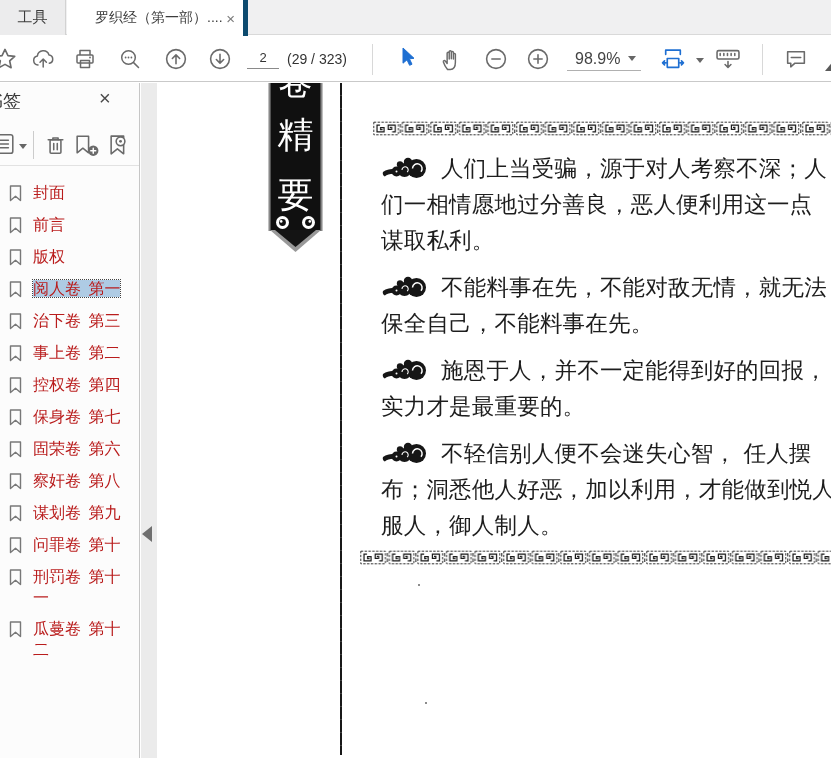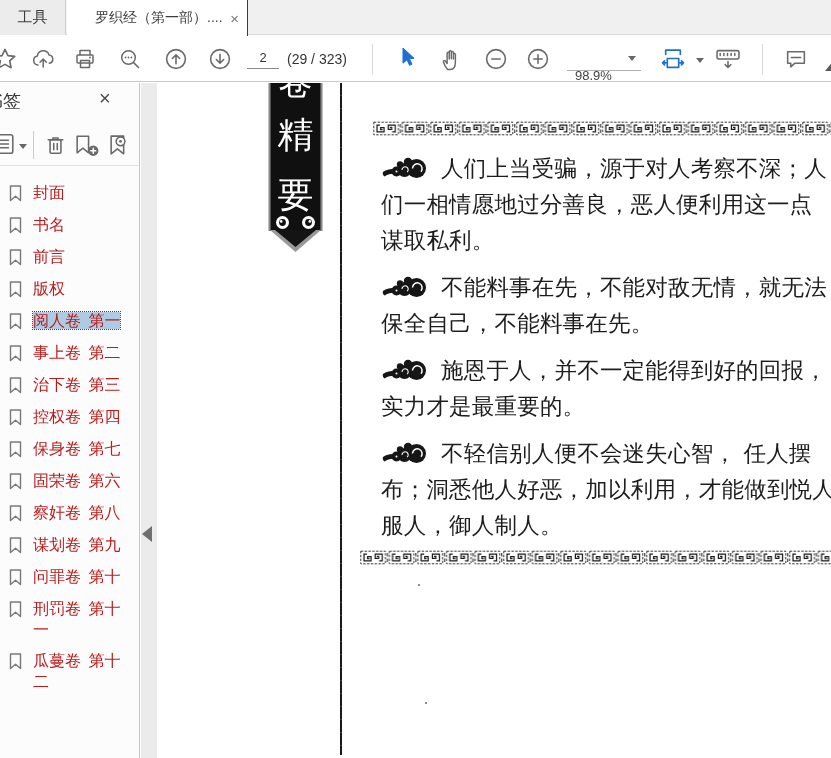--- a/index.html
+++ b/index.html
@@ -3,33 +3,33 @@
 <meta charset="utf-8">
 <style>
   * { margin:0; padding:0; box-sizing:border-box; }
   html,body { width:831px; height:758px; overflow:hidden; background:#fff;
     font-family:"Liberation Sans",sans-serif; }
   #app { position:relative; width:831px; height:758px; }
 
   
   .tabbar { position:absolute; left:0; top:0; width:100%; height:35px; background:#f0f0f1; border-bottom:1px solid #d9d9d9; }
   .tab-tools { position:absolute; left:0; top:0; width:66px; height:35px; background:#ececed; border-right:1px solid #d2d2d2; display:flex; align-items:center; justify-content:center; font-size:15px; color:#3c3c3c; }
-  .tab-doc { position:absolute; left:67px; top:0; width:181px; height:36px; background:#fff; border-right:1px solid #0c4a6e; display:flex; align-items:center; padding:0 8px 0 28px; font-size:14px; color:#3c3c3c; }
+  .tab-doc { position:absolute; left:67px; top:0; width:181px; height:36px; background:#fff; border-right:5px solid #0c4a6e; display:flex; align-items:center; padding:0 8px 0 28px; font-size:14px; color:#3c3c3c; }
   .doc-title { flex:1; white-space:nowrap; overflow:hidden; }
   .tab-close { color:#7a7a7a; font-size:15px; margin-left:4px; }
 
   
   .toolbar { position:absolute; left:0; top:36px; width:100%; height:46px; background:#fff; border-bottom:1px solid #c9c9c9; }
   .ti { position:absolute; top:11px; width:24px; height:24px; }
   .ti svg { display:block; }
   .tsep { position:absolute; top:8px; width:1px; height:31px; background:#d8d8d8; }
   .page-input { position:absolute; left:247px; top:12px; width:32px; height:21px; border-bottom:1px solid #8a8a8a; font-size:13px; color:#333; text-align:center; line-height:20px; }
   .page-count { position:absolute; left:287px; top:15px; font-size:14px; color:#333; }
   .zoombox { position:absolute; left:567px; top:10px; width:74px; height:25px; border-bottom:1px solid #b0b0b0; }
-  .zoom-val { position:absolute; left:8px; top:22px; font-size:13px; color:#444; }
+  .zoom-val { position:absolute; left:8px; top:4px; font-size:16px; color:#444; }
   .caret { width:0; height:0; border-left:4px solid transparent; border-right:4px solid transparent; border-top:5px solid #666; }
   .zoombox .caret { position:absolute; right:5px; top:10px; }
   .fit-caret { position:absolute; left:696px; top:22px; }
 
   
   .workspace { position:absolute; left:0; top:83px; width:100%; height:675px; }
 
   
   .sidebar { position:absolute; left:0; top:0; width:140px; height:100%; background:#fcfcfc; border-right:1px solid #c6c6c6; overflow:hidden; }
   .sb-title { position:absolute; left:-15px; top:6px; font-size:18px; color:#3a3a3a; white-space:nowrap; }
@@ -227,28 +227,20 @@
 
           <div class="bm-item">
             <span class="bm-icon">
               <svg width="15" height="19" viewBox="0 0 15 19" fill="none" stroke="#787878" stroke-width="1.4" stroke-linejoin="round">
                 <path d="M2.5,2 h10 v14.5 l-5,-4.2 -5,4.2 z"></path>
               </svg>
             </span>
             <span class="bm-label">封面</span>
           </div>
 
-          <div class="bm-item">
-            <span class="bm-icon">
-              <svg width="15" height="19" viewBox="0 0 15 19" fill="none" stroke="#787878" stroke-width="1.4" stroke-linejoin="round">
-                <path d="M2.5,2 h10 v14.5 l-5,-4.2 -5,4.2 z"></path>
-              </svg>
-            </span>
-            <span class="bm-label">书名</span>
-          </div>
 
           <div class="bm-item">
             <span class="bm-icon">
               <svg width="15" height="19" viewBox="0 0 15 19" fill="none" stroke="#787878" stroke-width="1.4" stroke-linejoin="round">
                 <path d="M2.5,2 h10 v14.5 l-5,-4.2 -5,4.2 z"></path>
               </svg>
             </span>
             <span class="bm-label">前言</span>
           </div>
 
@@ -270,30 +262,30 @@
             </span>
             <span class="bm-label">阅人卷 第一</span>
           </div>
 
           <div class="bm-item">
             <span class="bm-icon">
               <svg width="15" height="19" viewBox="0 0 15 19" fill="none" stroke="#787878" stroke-width="1.4" stroke-linejoin="round">
                 <path d="M2.5,2 h10 v14.5 l-5,-4.2 -5,4.2 z"></path>
               </svg>
             </span>
+            <span class="bm-label">治下卷 第三</span>
+          </div>
+
+          <div class="bm-item">
+            <span class="bm-icon">
+              <svg width="15" height="19" viewBox="0 0 15 19" fill="none" stroke="#787878" stroke-width="1.4" stroke-linejoin="round">
+                <path d="M2.5,2 h10 v14.5 l-5,-4.2 -5,4.2 z"></path>
+              </svg>
+            </span>
             <span class="bm-label">事上卷 第二</span>
-          </div>
-
-          <div class="bm-item">
-            <span class="bm-icon">
-              <svg width="15" height="19" viewBox="0 0 15 19" fill="none" stroke="#787878" stroke-width="1.4" stroke-linejoin="round">
-                <path d="M2.5,2 h10 v14.5 l-5,-4.2 -5,4.2 z"></path>
-              </svg>
-            </span>
-            <span class="bm-label">治下卷 第三</span>
           </div>
 
           <div class="bm-item">
             <span class="bm-icon">
               <svg width="15" height="19" viewBox="0 0 15 19" fill="none" stroke="#787878" stroke-width="1.4" stroke-linejoin="round">
                 <path d="M2.5,2 h10 v14.5 l-5,-4.2 -5,4.2 z"></path>
               </svg>
             </span>
             <span class="bm-label">控权卷 第四</span>
           </div>

